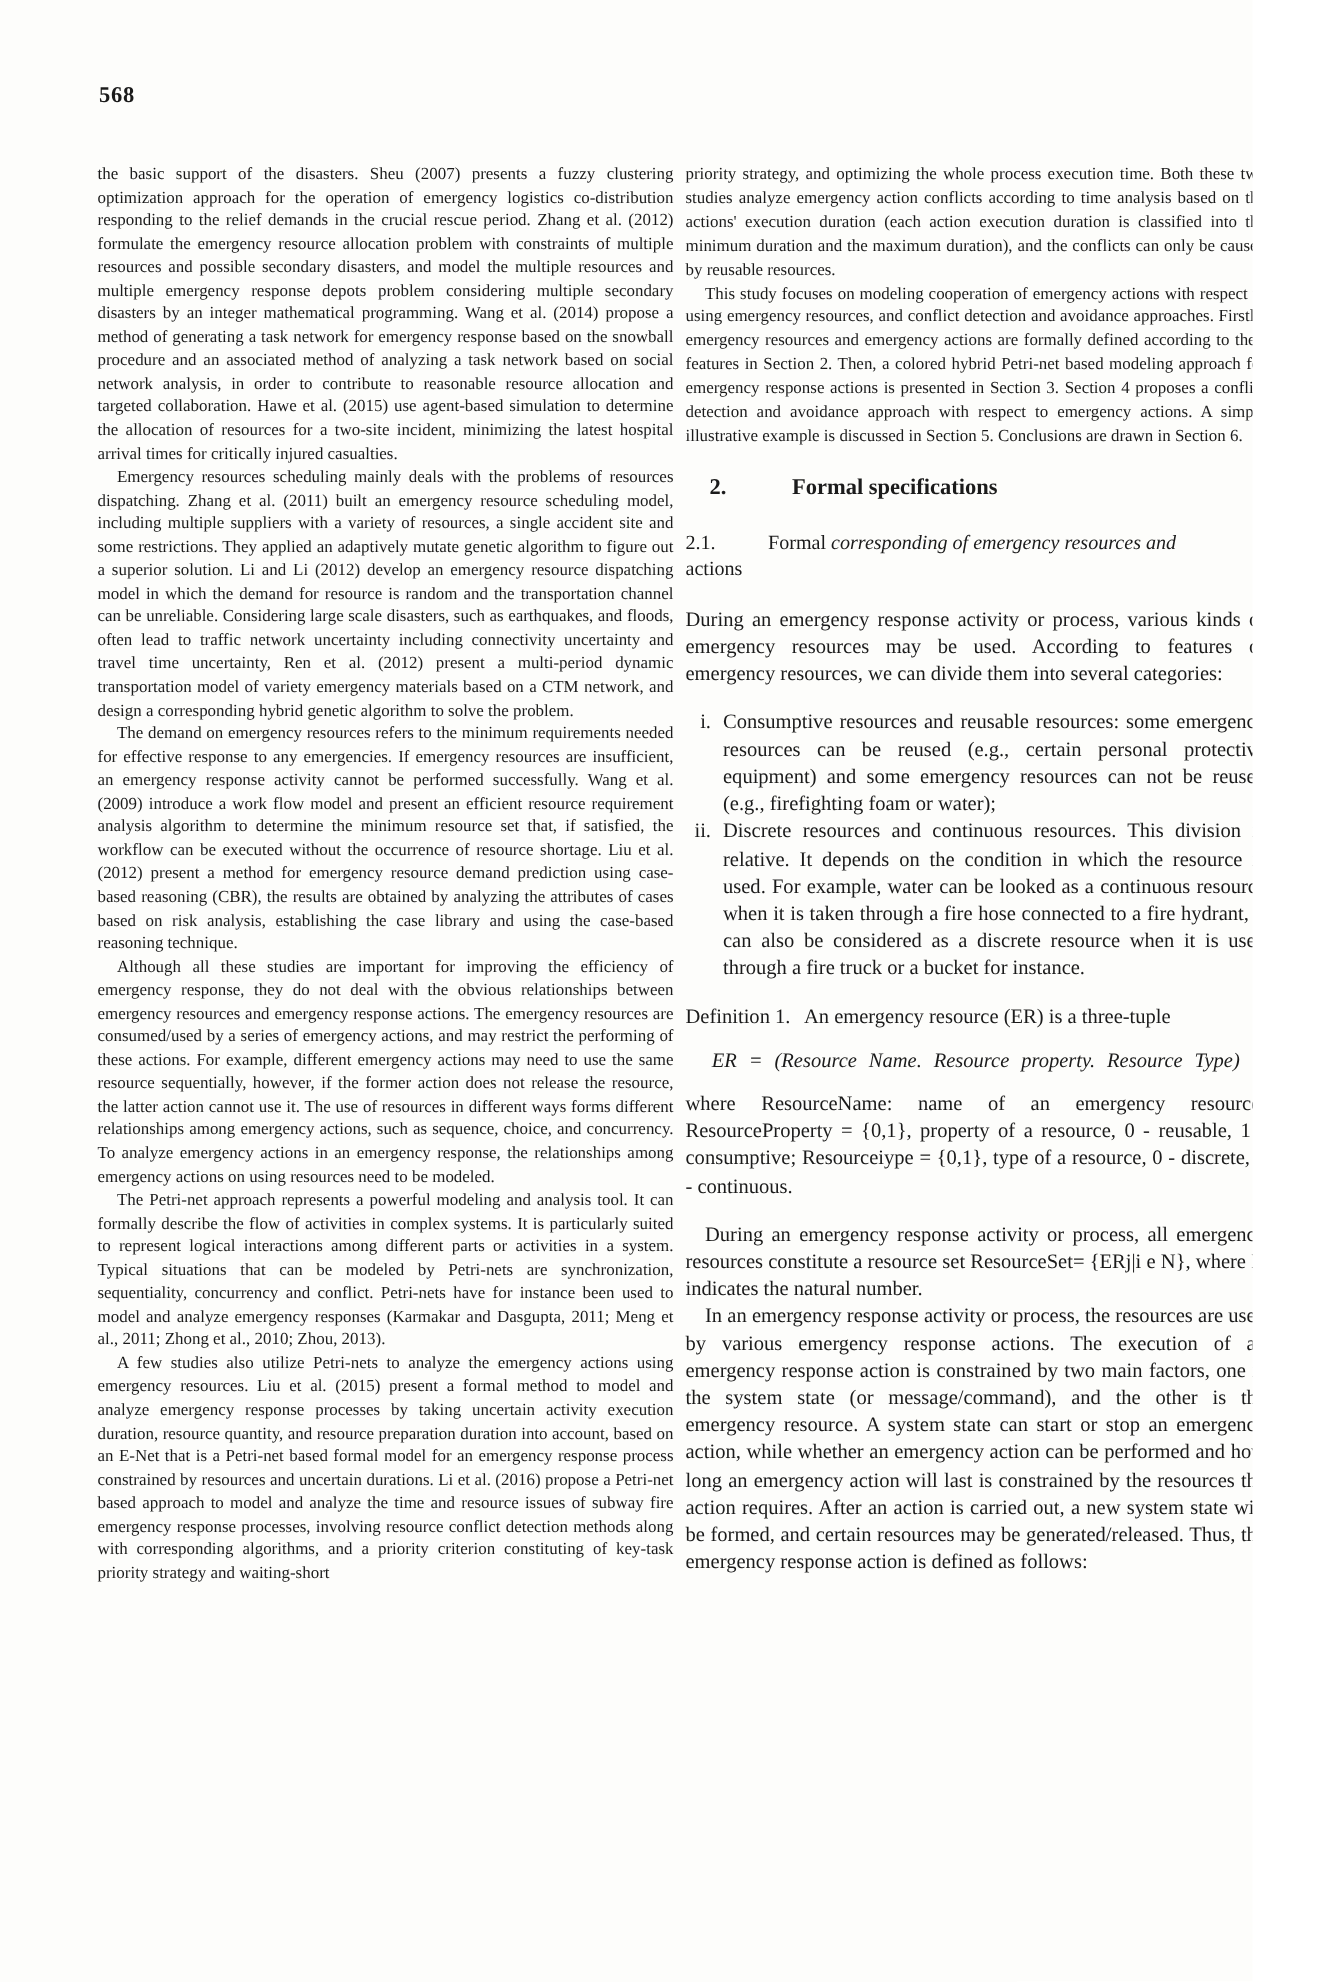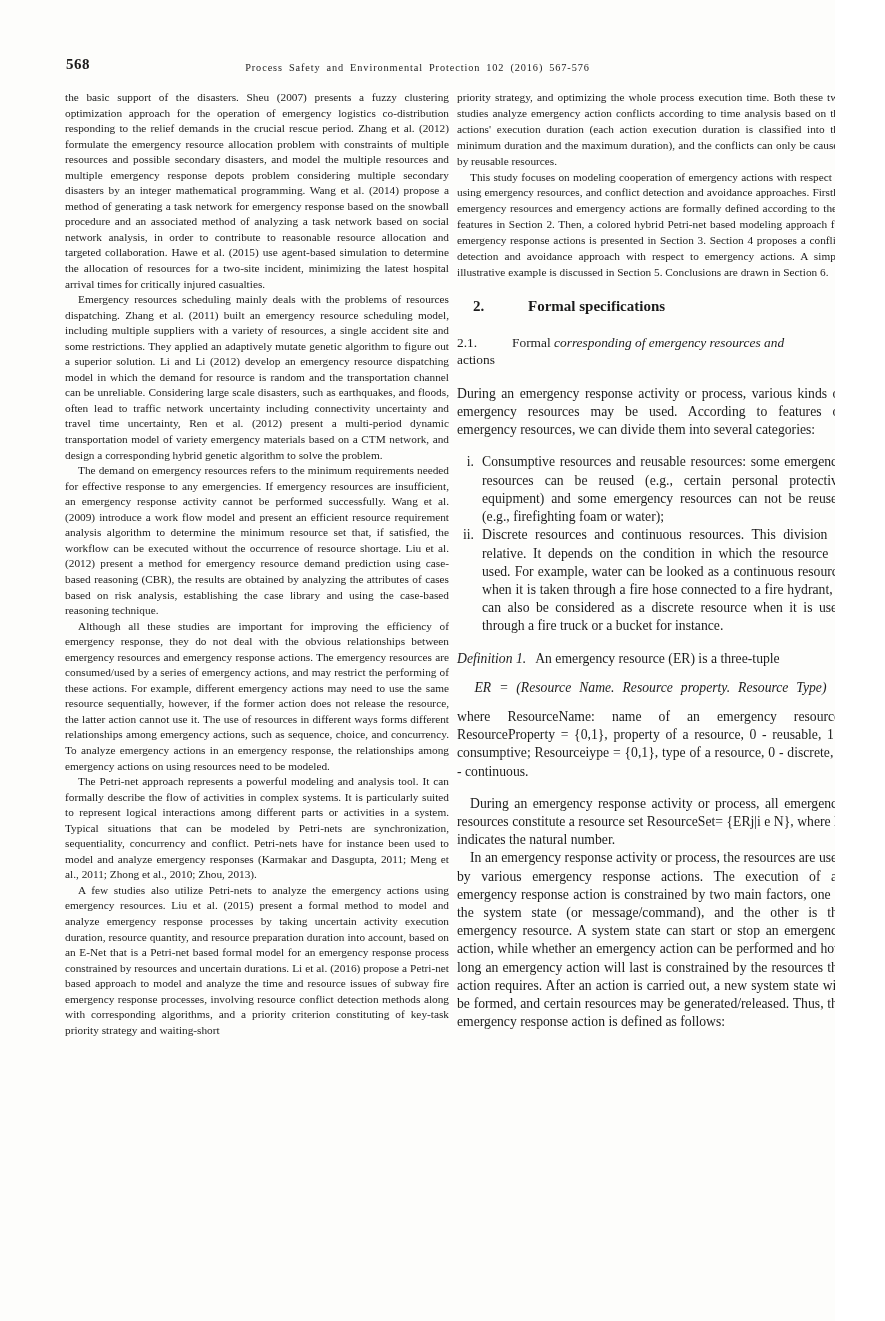--- a/index.html
+++ b/index.html
@@ -14,21 +14,21 @@
   .pageno {
     position:absolute; left:66px; top:56px;
     font-size:15px; font-weight:bold; letter-spacing:.5px;
   }
   .journal {
     position:absolute; left:0; right:0; top:62px;
     text-align:center; font-size:10.3px; letter-spacing:.9px;
     word-spacing:2.5px; color:#222;
   }
   
-  .col { position:absolute; top:90px; text-align:justify; }
+  .col { position:absolute; top:109px; text-align:justify; }
   .col-left  { left:65px;  width:384px; }
   .col-right { left:457px; width:387px; }
   .small { font-size:11.3px; line-height:15.55px; }
   .col-right .small { line-height:15.9px; }
   p { margin:0; }
   p.ind { text-indent:13px; }
   
   h2.section {
     font-size:15px; font-weight:bold; margin:16px 0 0 16px;
     text-align:left; line-height:19px;
@@ -41,31 +41,30 @@
   .subnum { display:inline-block; min-width:55px; }
   .it { font-style:italic; }
   
   .big { font-size:13.7px; line-height:18.2px; }
   p.big-first { margin-top:17px; }
   .list { margin-top:14px; }
   .li { position:relative; padding-left:25px; }
   .li .mk { position:absolute; left:0; width:17px; text-align:right; }
   p.thus { margin-top:16px; }
   p.definition { margin-top:14px; }
-  .def-label { margin-right:9px;font-style:italic; }
+  .def-label { margin-right:9px; }
   p.equation { margin:11px 0; word-spacing:4.5px; text-align:center;font-style:italic; }
   p.during { margin-top:14px; }
 </style>
 </head>
 <body>
 
 <div class="page">
 
   <div class="pageno">568</div>
-  <div class="journal">Process Safety and Environmental Protection 102 (2016) 567-576</div>
 
   <div class="col col-left small">
     <p>the basic support of the disasters. Sheu (2007) presents a fuzzy clustering optimization approach for the operation of emergency logistics co-distribution responding to the relief demands in the crucial rescue period. Zhang et al. (2012) formulate the emergency resource allocation problem with constraints of multiple resources and possible secondary disasters, and model the multiple resources and multiple emergency response depots problem considering multiple secondary disasters by an integer mathematical programming. Wang et al. (2014) propose a method of generating a task network for emergency response based on the snowball procedure and an associated method of analyzing a task network based on social network analysis, in order to contribute to reasonable resource allocation and targeted collaboration. Hawe et al. (2015) use agent-based simulation to determine the allocation of resources for a two-site incident, minimizing the latest hospital arrival times for critically injured casualties.</p>
     <p class="ind">Emergency resources scheduling mainly deals with the problems of resources dispatching. Zhang et al. (2011) built an emergency resource scheduling model, including multiple suppliers with a variety of resources, a single accident site and some restrictions. They applied an adaptively mutate genetic algorithm to figure out a superior solution. Li and Li (2012) develop an emergency resource dispatching model in which the demand for resource is random and the transportation channel can be unreliable. Considering large scale disasters, such as earthquakes, and floods, often lead to traffic network uncertainty including connectivity uncertainty and travel time uncertainty, Ren et al. (2012) present a multi-period dynamic transportation model of variety emergency materials based on a CTM network, and design a corresponding hybrid genetic algorithm to solve the problem.</p>
     <p class="ind">The demand on emergency resources refers to the minimum requirements needed for effective response to any emergencies. If emergency resources are insufficient, an emergency response activity cannot be performed successfully. Wang et al. (2009) introduce a work flow model and present an efficient resource requirement analysis algorithm to determine the minimum resource set that, if satisfied, the workflow can be executed without the occurrence of resource shortage. Liu et al. (2012) present a method for emergency resource demand prediction using case-based reasoning (CBR), the results are obtained by analyzing the attributes of cases based on risk analysis, establishing the case library and using the case-based reasoning technique.</p>
     <p class="ind">Although all these studies are important for improving the efficiency of emergency response, they do not deal with the obvious relationships between emergency resources and emergency response actions. The emergency resources are consumed/used by a series of emergency actions, and may restrict the performing of these actions. For example, different emergency actions may need to use the same resource sequentially, however, if the former action does not release the resource, the latter action cannot use it. The use of resources in different ways forms different relationships among emergency actions, such as sequence, choice, and concurrency. To analyze emergency actions in an emergency response, the relationships among emergency actions on using resources need to be modeled.</p>
     <p class="ind">The Petri-net approach represents a powerful modeling and analysis tool. It can formally describe the flow of activities in complex systems. It is particularly suited to represent logical interactions among different parts or activities in a system. Typical situations that can be modeled by Petri-nets are synchronization, sequentiality, concurrency and conflict. Petri-nets have for instance been used to model and analyze emergency responses (Karmakar and Dasgupta, 2011; Meng et al., 2011; Zhong et al., 2010; Zhou, 2013).</p>
     <p class="ind">A few studies also utilize Petri-nets to analyze the emergency actions using emergency resources. Liu et al. (2015) present a formal method to model and analyze emergency response processes by taking uncertain activity execution duration, resource quantity, and resource preparation duration into account, based on an E-Net that is a Petri-net based formal model for an emergency response process constrained by resources and uncertain durations. Li et al. (2016) propose a Petri-net based approach to model and analyze the time and resource issues of subway fire emergency response processes, involving resource conflict detection methods along with corresponding algorithms, and a priority criterion constituting of key-task priority strategy and waiting-short</p>
   </div>
 

